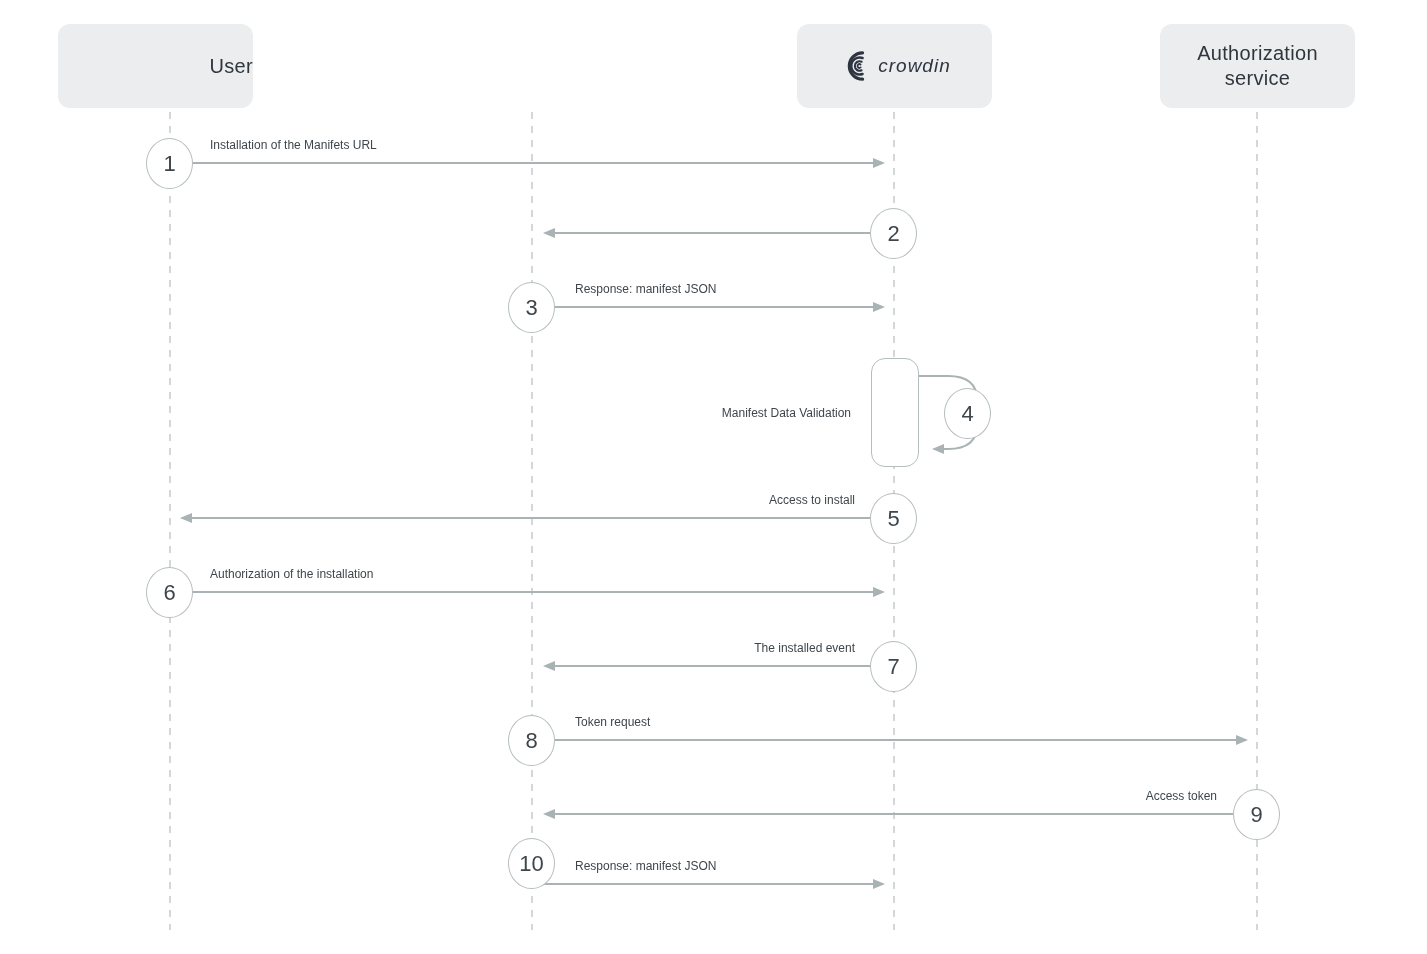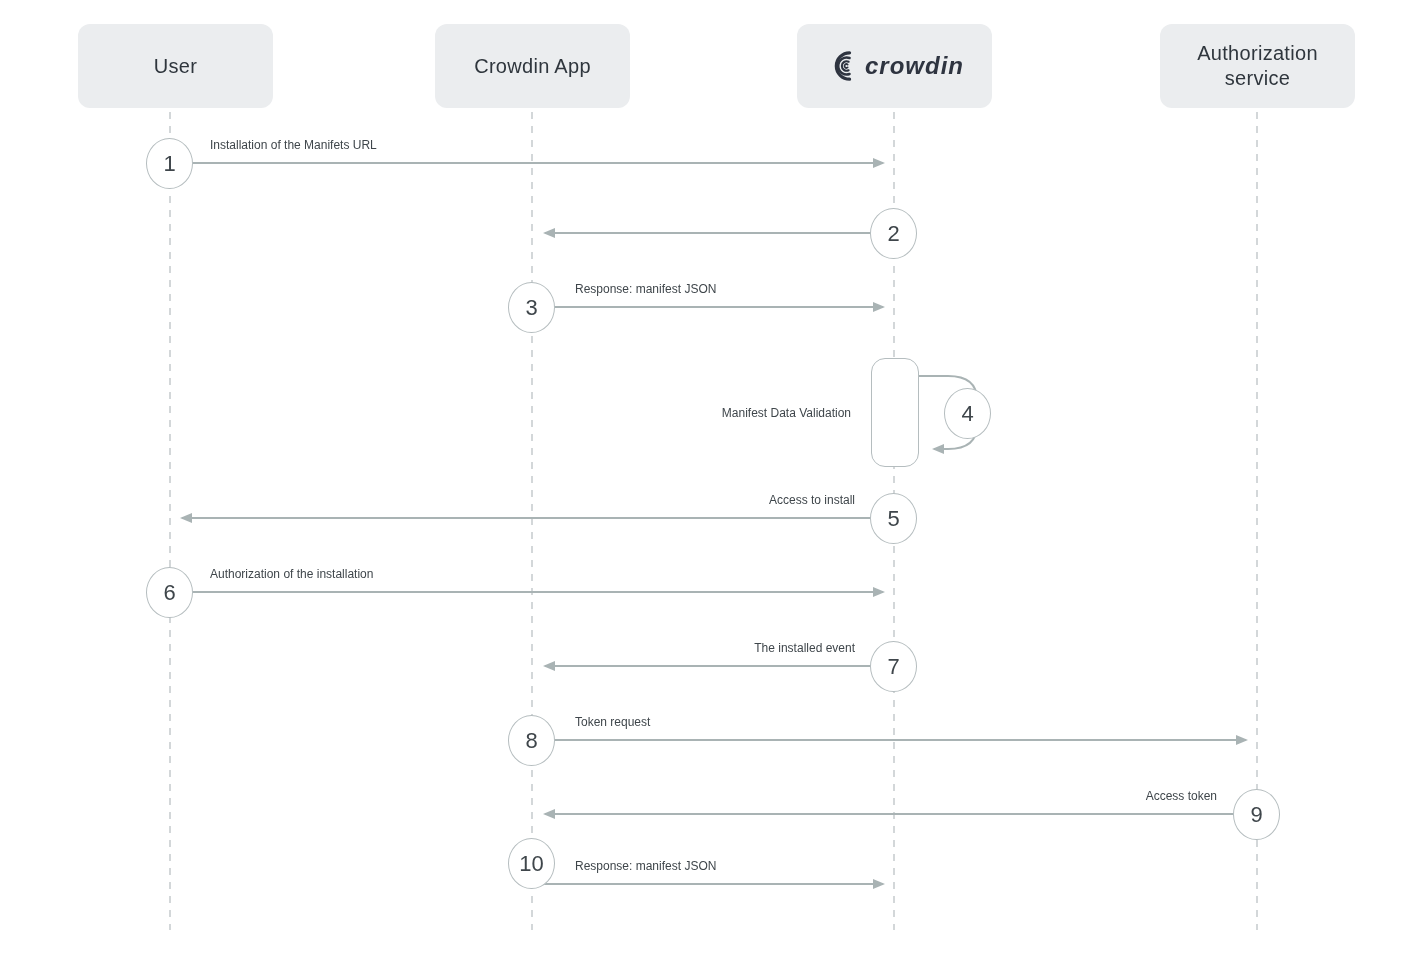--- a/index.html
+++ b/index.html
@@ -41,23 +41,23 @@
   .participant .wrap-label {
     max-width: 150px;
     line-height: 1.25;
   }
   .logo-wrap {
     display: flex;
     align-items: center;
     gap: 6px;
   }
   .logo-wordmark {
-    font-size: 24px;
+    font-size: 19px;
     font-style: italic;
-    font-weight: bold;
+    font-weight: normal;
     letter-spacing: 1px;
     color: #2e3440;
   }
   .activation {
     position: absolute;
     left: 871px;
     top: 358px;
     width: 48px;
     height: 109px;
     background: #ffffff;
@@ -117,27 +117,24 @@
       <line x1="894" y1="518" x2="182" y2="518" marker-end="url(#arrow)"></line>
       <line x1="170" y1="592" x2="883" y2="592" marker-end="url(#arrow)"></line>
       <line x1="894" y1="666" x2="545" y2="666" marker-end="url(#arrow)"></line>
       <line x1="532" y1="740" x2="1246" y2="740" marker-end="url(#arrow)"></line>
       <line x1="1257" y1="814" x2="545" y2="814" marker-end="url(#arrow)"></line>
       <line x1="532" y1="884" x2="883" y2="884" marker-end="url(#arrow)"></line>
       <path d="M 919 376 L 948 376 Q 977 376 977 400 L 977 425 Q 977 449 948 449 L 934 449" fill="none" marker-end="url(#arrow)"></path>
     </g>
   </svg>
 
-  <div class="participant" style="left:78px;">
+  <div class="participant" style="left:58px;justify-content:flex-end;">
     <span class="wrap-label">User</span>
   </div>
 
-  <div class="participant" style="left:435px;">
-    <span class="wrap-label">Crowdin App</span>
-  </div>
 
   <div class="participant" style="left:797px;">
     <span class="logo-wrap">
       <svg width="34" height="34" viewBox="0 0 36 34">
         <g fill="none" stroke="#2e3440" stroke-linecap="round">
           <path d="M26 3 A14 14 0 1 0 26 31" stroke-width="3.4"></path>
           <path d="M26 8.5 A9 9 0 1 0 26 25.5" stroke-width="2.6"></path>
           <path d="M25 12.5 A5 5 0 1 0 25 21.5" stroke-width="2.2"></path>
           <path d="M24 15.5 A2 2 0 1 0 24 18.5" stroke-width="1.8"></path>
         </g>

